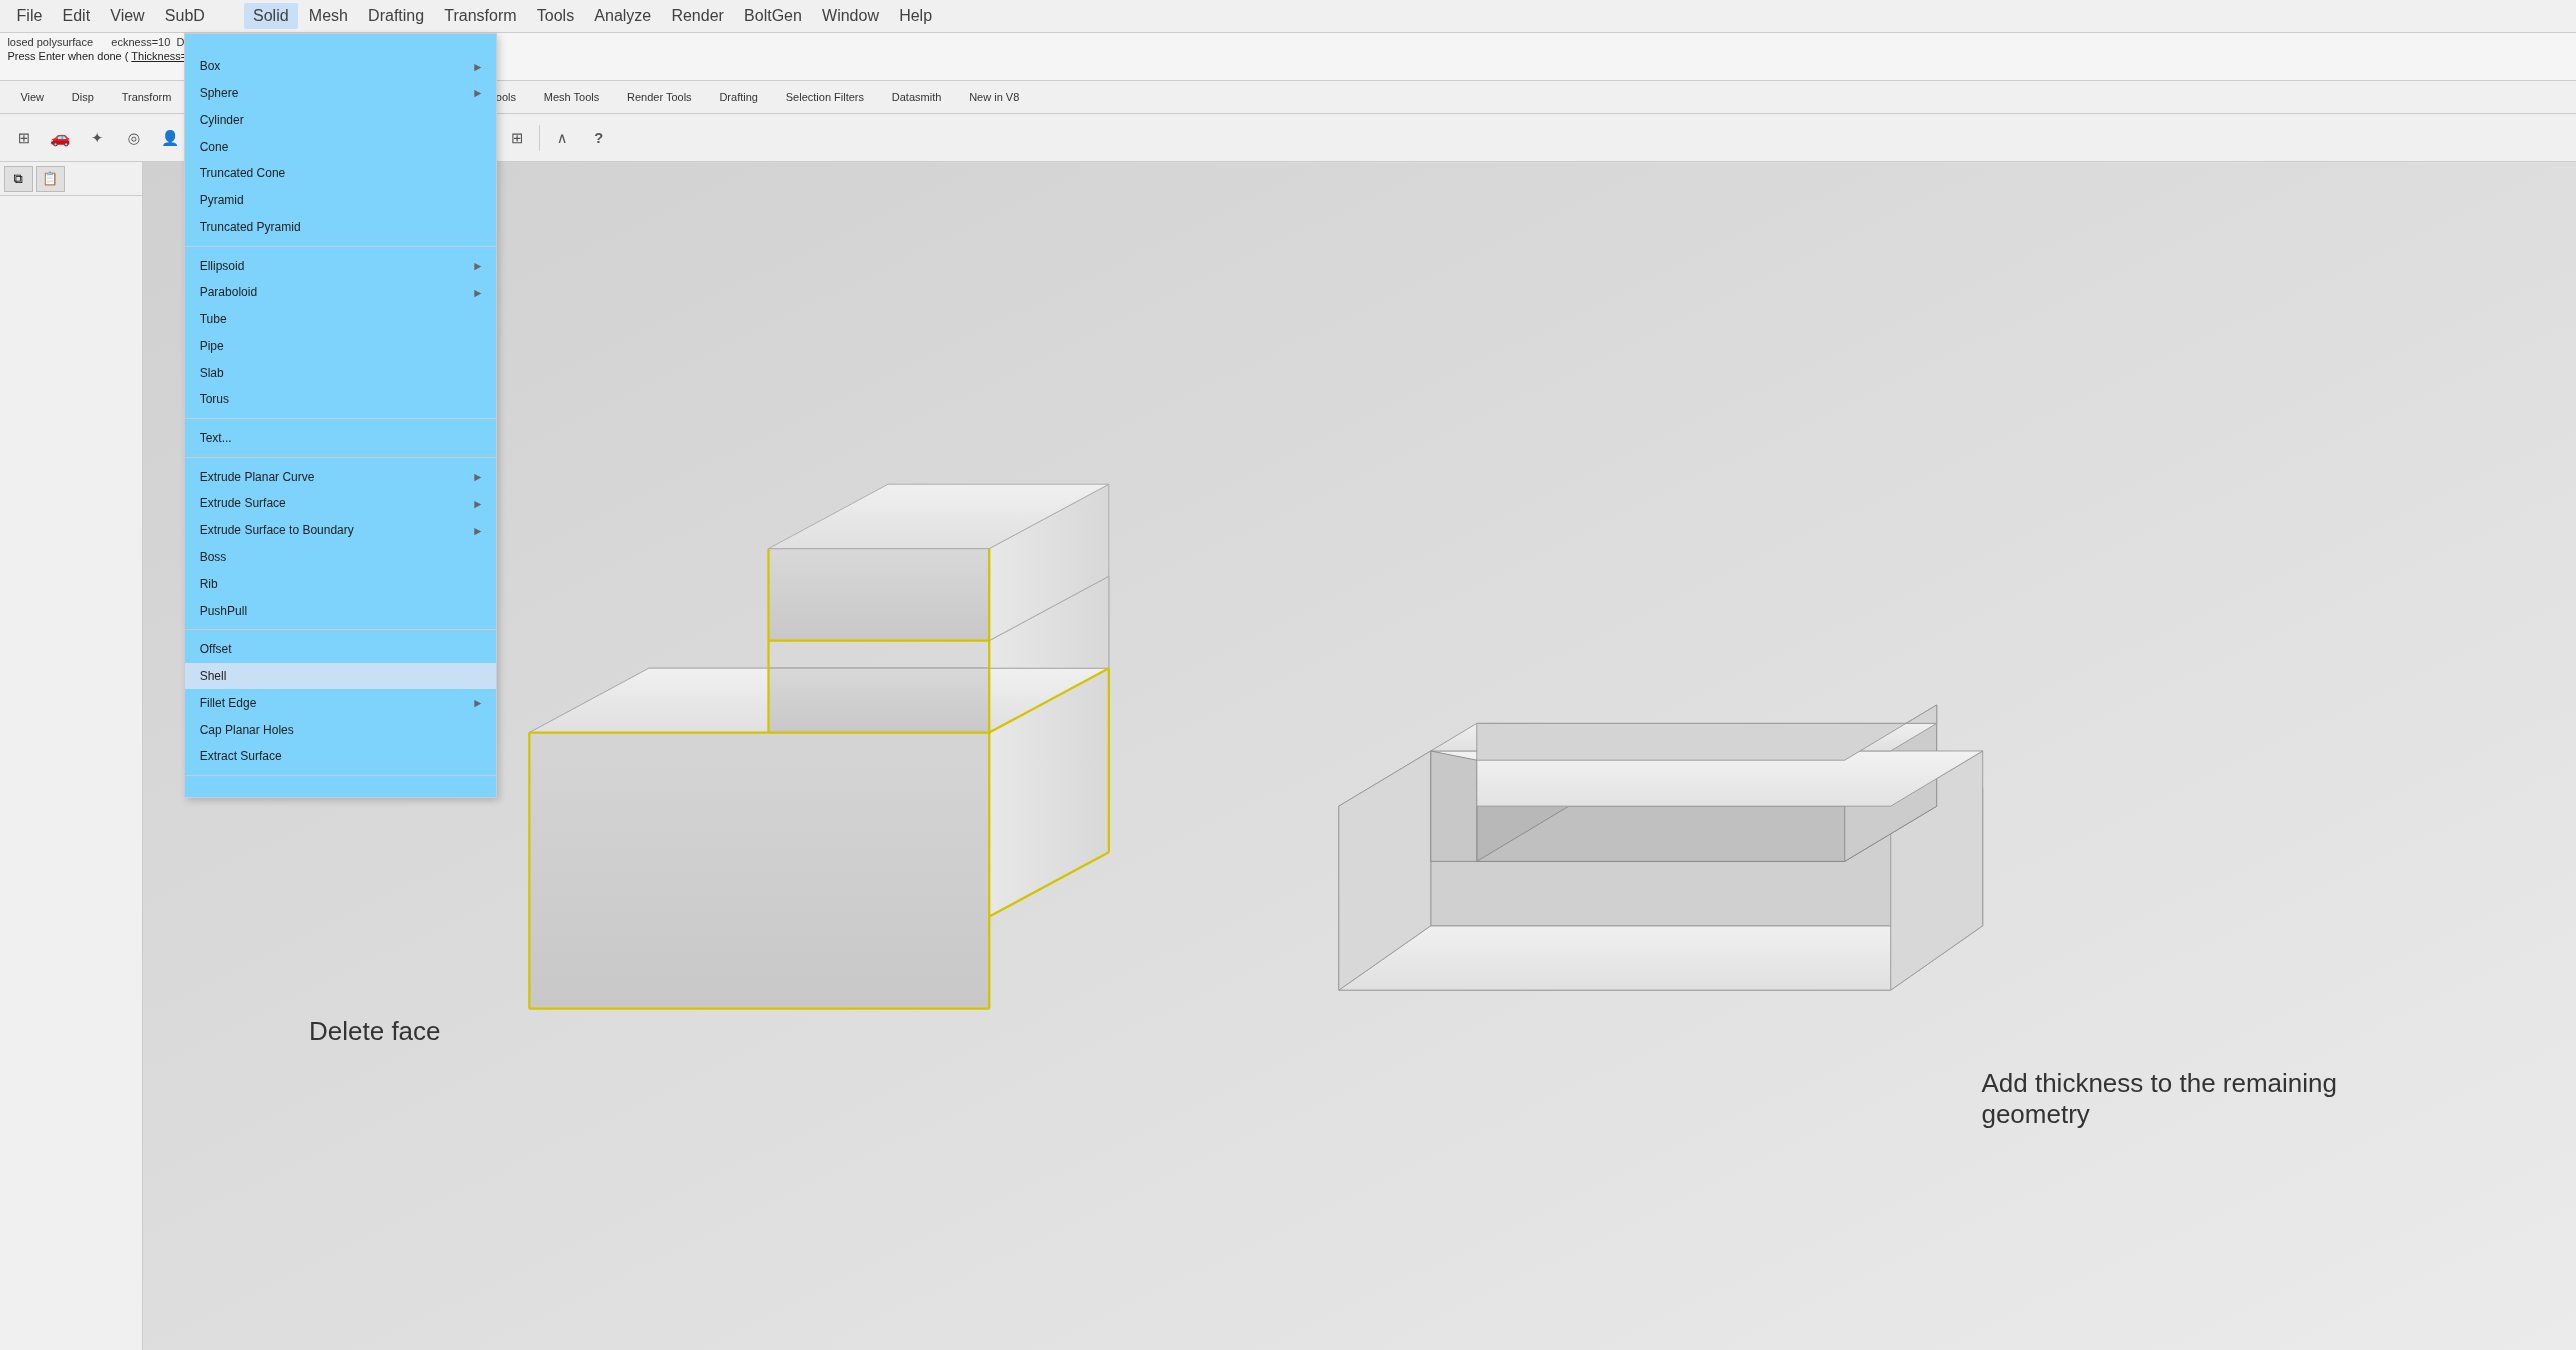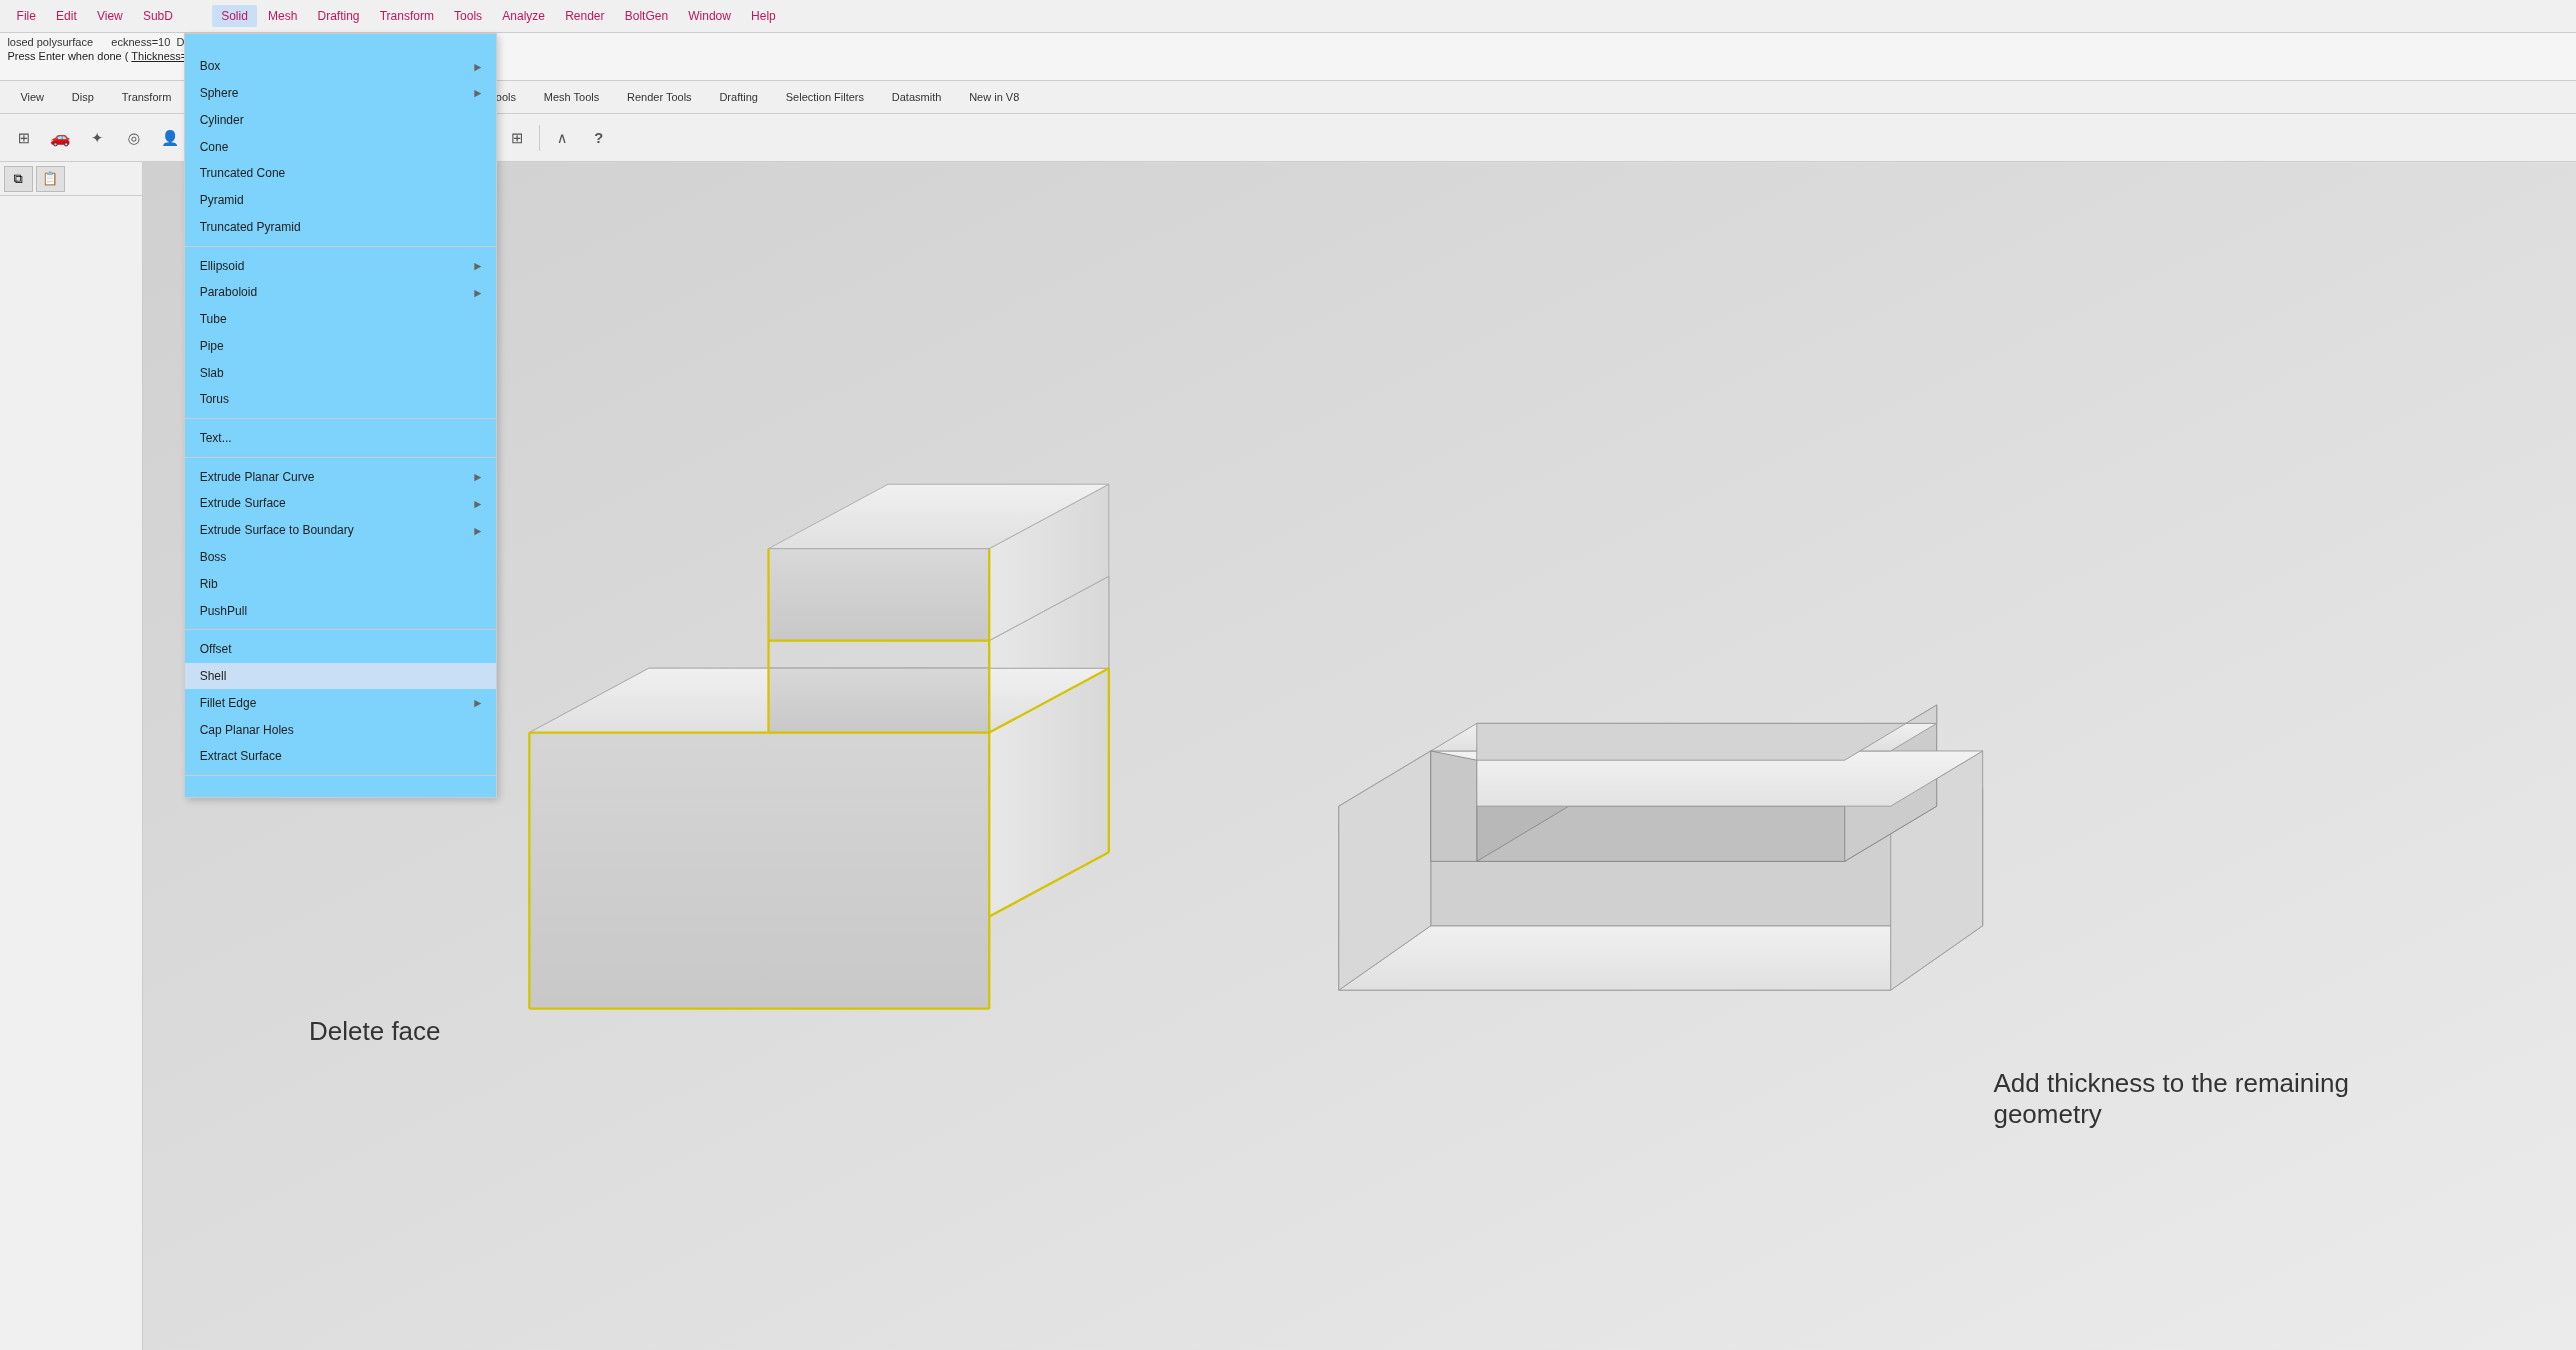--- a/index.html
+++ b/index.html
@@ -24,22 +24,22 @@
       border-bottom: 0.9px solid #ccc;
       display: flex;
       align-items: center;
       padding: 0 7.4px;
       gap: 1.8px;
       z-index: 100;
     }
     .menu-item {
       padding: 3.7px 9.2px;
       cursor: pointer;
-      font-size: 12px;
-      color: #be185d;
+      font-size: 16px;
+      color: #404040;
       border-radius: 1.8px;
     }
     .menu-item.active { background: #c8dff5; margin-left: 28px; }
 
     
     .command-area {
       position: absolute;
       top: 33px;
       left: 0;
       width: 100%;
@@ -471,16 +471,16 @@
     <polygon points="1300,700 1400,640 1400,830 1300,900" fill="#d8d8d8" stroke="#999" stroke-width="1"></polygon>
 
     <polygon points="1400,640 1450,610 1950,610 1900,640" fill="url(#faceTop)" stroke="#999" stroke-width="1"></polygon>
     <polygon points="1450,610 1450,650 1850,650 1950,590 1950,610 1450,610" fill="#d4d4d4" stroke="#999" stroke-width="1"></polygon>
 
     <polygon points="1450,760 1450,650 1400,640 1400,760" fill="#c8c8c8" stroke="#888" stroke-width="1"></polygon>
   </svg>
 
   <div class="scene-label label-delete" style="position:absolute; bottom:304px; left:166px; font-size:26px; color:#333;">Delete face</div>
 
-  <div style="position:absolute; bottom:221px; right:227px; font-size:26px; color:#333; white-space: pre-line; text-align:left;">Add thickness to the remaining
+  <div style="position:absolute; bottom:221px; right:239px; font-size:26px; color:#333; white-space: pre-line; text-align:left;">Add thickness to the remaining
 geometry</div>
 </div>
 
 
 </body></html>

